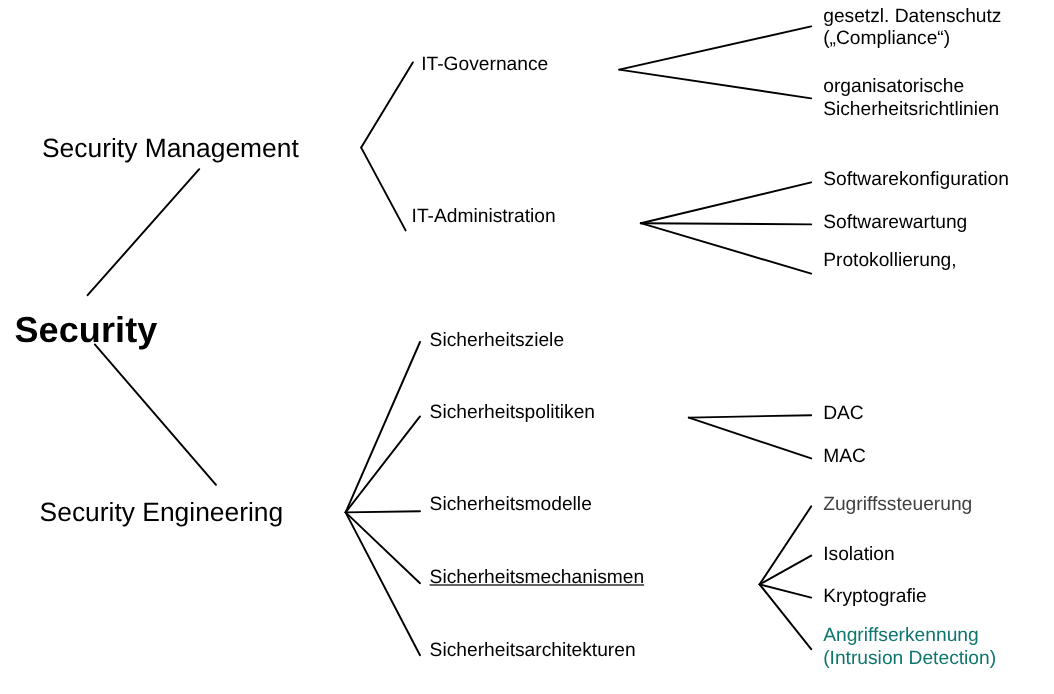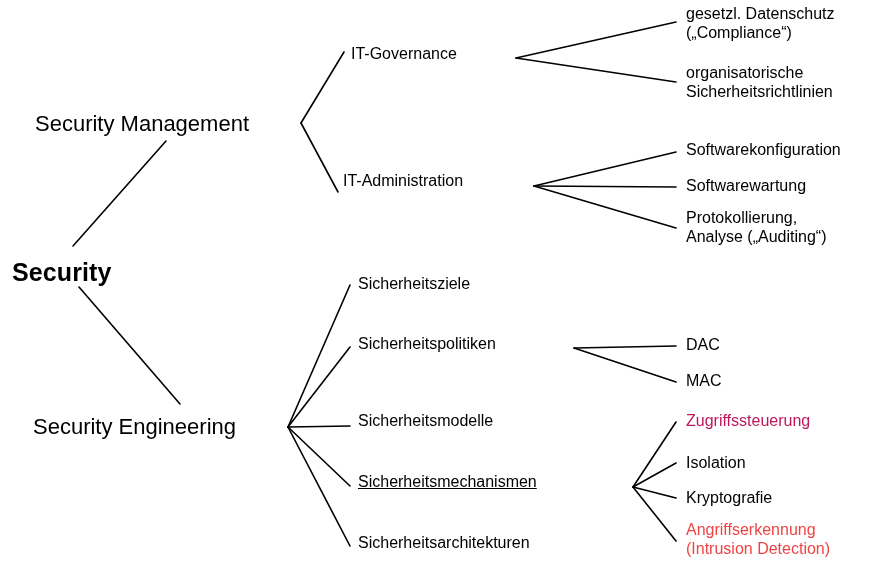--- a/index.html
+++ b/index.html
@@ -28,21 +28,21 @@
     stroke-width: 1.6;
     stroke-linecap: round;
   }
   .node-label {
     position: absolute;
     white-space: pre;
     line-height: 1.18;
     color: #000000;
   }
   .node-root {
-    font-size: 25px;
+    font-size: 30px;
     font-weight: bold;
     letter-spacing: 0.1px;
   }
   .node-level1 {
     font-size: 22px;
     font-weight: normal;
     text-align: right;
   }
   .node-level2 {
     font-size: 16px;
@@ -89,22 +89,22 @@
       <div class="node-label node-level2" style="left: 343px; top: 172px; color: rgb(0, 0, 0);">IT-Administration</div>
       <div class="node-label node-level2" style="left: 358px; top: 275px; color: rgb(0, 0, 0);">Sicherheitsziele</div>
       <div class="node-label node-level2" style="left: 358px; top: 335px; color: rgb(0, 0, 0);">Sicherheitspolitiken</div>
       <div class="node-label node-level2" style="left: 358px; top: 412px; color: rgb(0, 0, 0);">Sicherheitsmodelle</div>
       <div class="node-label node-level2" style="left: 358px; top: 473px; color: rgb(0, 0, 0); text-decoration: underline;">Sicherheitsmechanismen</div>
       <div class="node-label node-level2" style="left: 358px; top: 534px; color: rgb(0, 0, 0);">Sicherheitsarchitekturen</div>
       <div class="node-label node-leaf" style="left: 686px; top: 5px; color: rgb(0, 0, 0);"><div>gesetzl. Datenschutz</div><div>(„Compliance“)</div></div>
       <div class="node-label node-leaf" style="left: 686px; top: 64px; color: rgb(0, 0, 0);"><div>organisatorische</div><div>Sicherheitsrichtlinien</div></div>
       <div class="node-label node-leaf" style="left: 686px; top: 141px; color: rgb(0, 0, 0);"><div>Softwarekonfiguration</div></div>
       <div class="node-label node-leaf" style="left: 686px; top: 177px; color: rgb(0, 0, 0);"><div>Softwarewartung</div></div>
-      <div class="node-label node-leaf" style="left: 686px; top: 209px; color: rgb(0, 0, 0);"><div>Protokollierung,</div><div>Analyse („Auditing“)</div></div>
+      <div class="node-label node-leaf" style="left: 686px; top: 209px; color: rgb(0, 0, 0);"><div>Protokollierung,</div></div>
       <div class="node-label node-leaf" style="left: 686px; top: 336px; color: rgb(0, 0, 0);"><div>DAC</div></div>
       <div class="node-label node-leaf" style="left: 686px; top: 372px; color: rgb(0, 0, 0);"><div>MAC</div></div>
-      <div class="node-label node-leaf" style="left: 686px; top: 412px; color: #be185d;"><div>Zugriffssteuerung</div></div>
+      <div class="node-label node-leaf" style="left: 686px; top: 412px; color: #404040;"><div>Zugriffssteuerung</div></div>
       <div class="node-label node-leaf" style="left: 686px; top: 454px; color: rgb(0, 0, 0);"><div>Isolation</div></div>
       <div class="node-label node-leaf" style="left: 686px; top: 489px; color: rgb(0, 0, 0);"><div>Kryptografie</div></div>
-      <div class="node-label node-leaf" style="left: 686px; top: 521px; color: #ef4444;"><div>Angriffserkennung</div><div>(Intrusion Detection)</div></div>
+      <div class="node-label node-leaf" style="left: 686px; top: 521px; color: #0f766e;"><div>Angriffserkennung</div><div>(Intrusion Detection)</div></div>
     </div>
 
 </div>
 
 </body></html>

